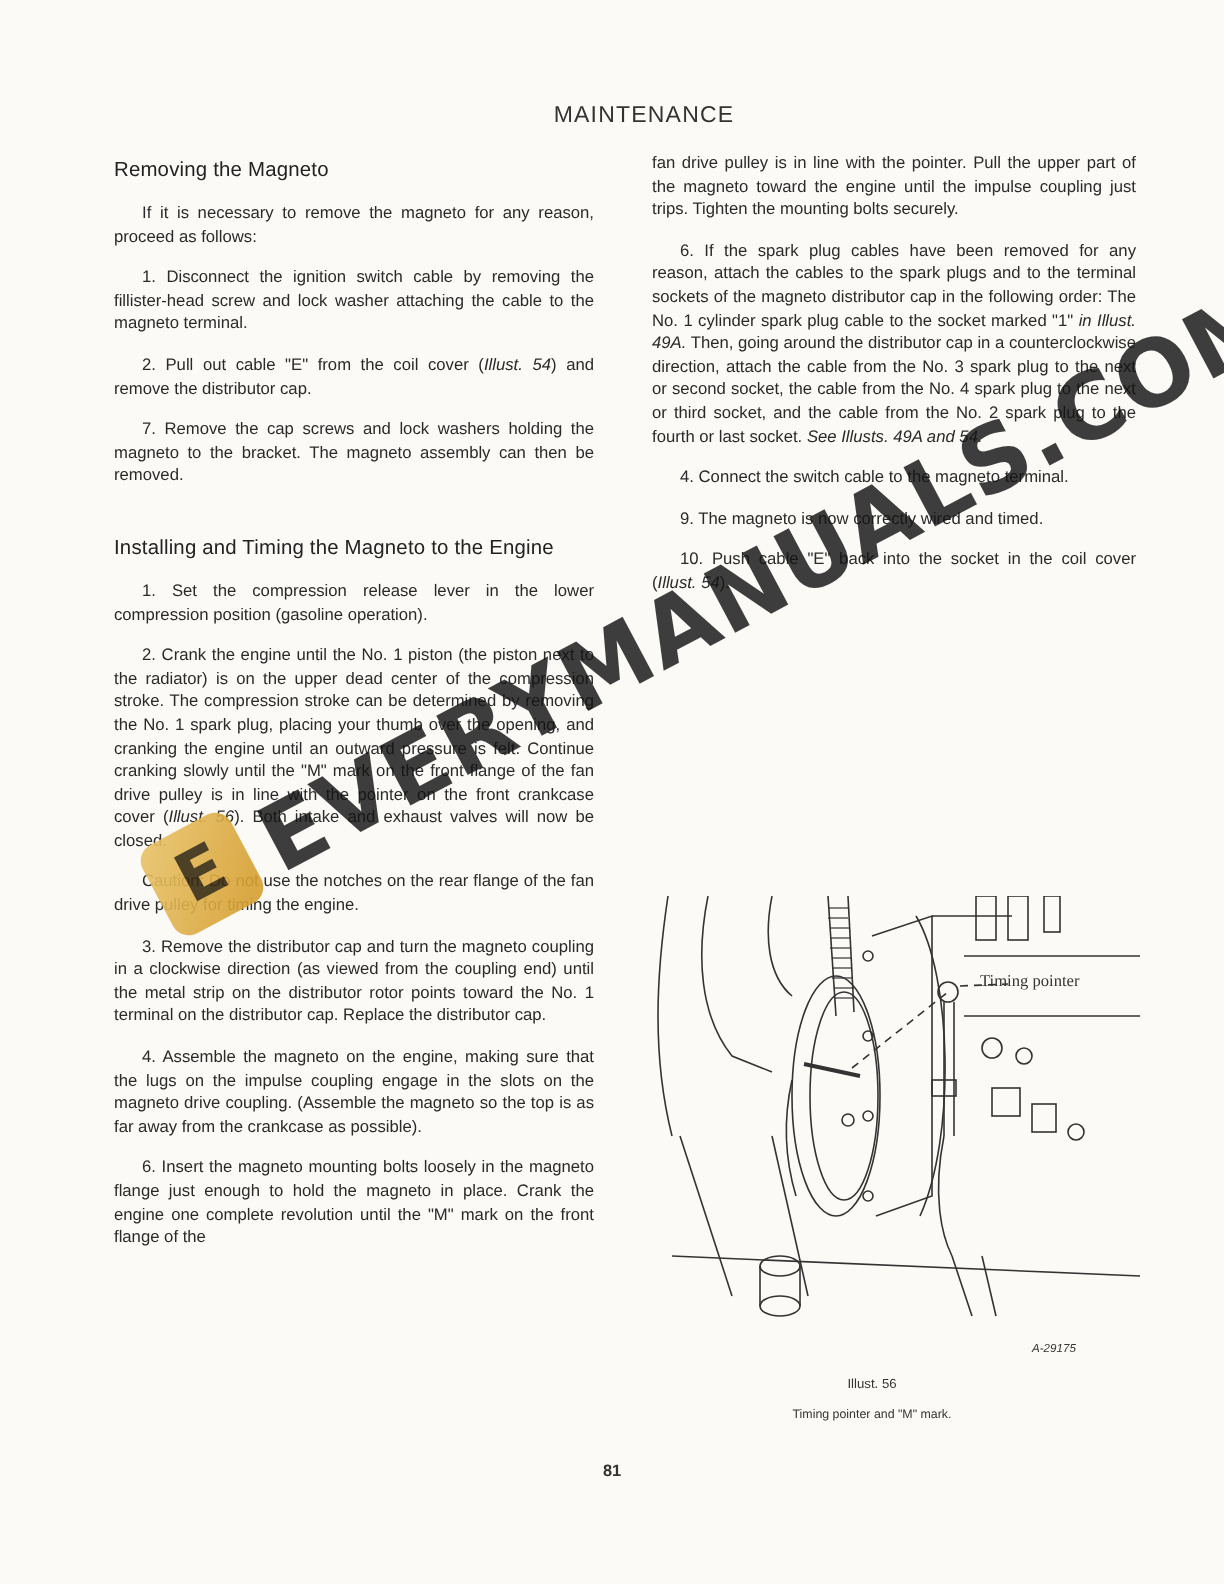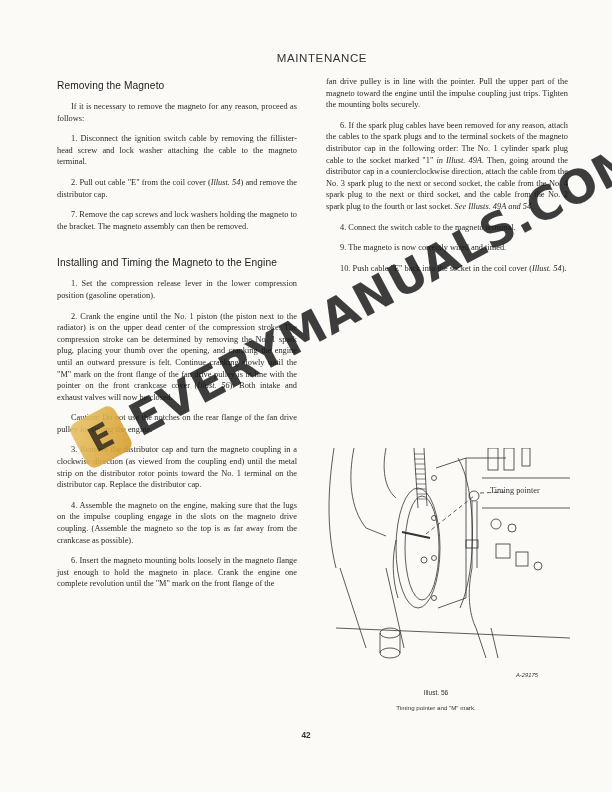--- a/index.html
+++ b/index.html
@@ -18,21 +18,21 @@
   .col-left { left: 57px; }
   .col-right { left: 326px; width: 242px; }
   h2 {
     font-family: "Liberation Sans", "DejaVu Sans", sans-serif;
     font-weight: normal; font-size: 10.2px; margin: 4px 0 10px 0; color: #222;
     letter-spacing: 0.1px;
   }
   p {
     margin: 0 0 9px 0; font-size: 8.35px; line-height: 11.6px;
     text-align: justify; text-indent: 14px;
-    font-family: Liberation Serif, serif;
+    font-family: Liberation Sans, sans-serif;
   }
   p.noindent { text-indent: 0; }
   em { font-style: italic; }
   .gap-section { height: 12px; }
   .figure {
     position: absolute; left: 326px; top: 448px; width: 244px; height: 222px;
   }
   .fig-label {
     position: absolute; font-family: "Liberation Serif", serif; font-size: 8.3px; color: #333;
   }
@@ -172,20 +172,20 @@
       <path d="M 154 45 L 178 44"></path>
     </g>
   </svg>
   <div class="fig-label" style="left:164px; top:38px;">Timing pointer</div>
 </div>
 
 <div class="fig-code">A-29175</div>
 <div class="caption-num">Illust. 56</div>
 <div class="caption-text">Timing pointer and "M" mark.</div>
 
-<div class="page-number">42</div>
+<div class="page-number">81</div>
 
 <div class="wm-logo">
     <span>E</span>
   </div>
 <div class="watermark">
   <div class="wm-text">EVERYMANUALS.COM</div>
 </div>
 
 </body></html>

